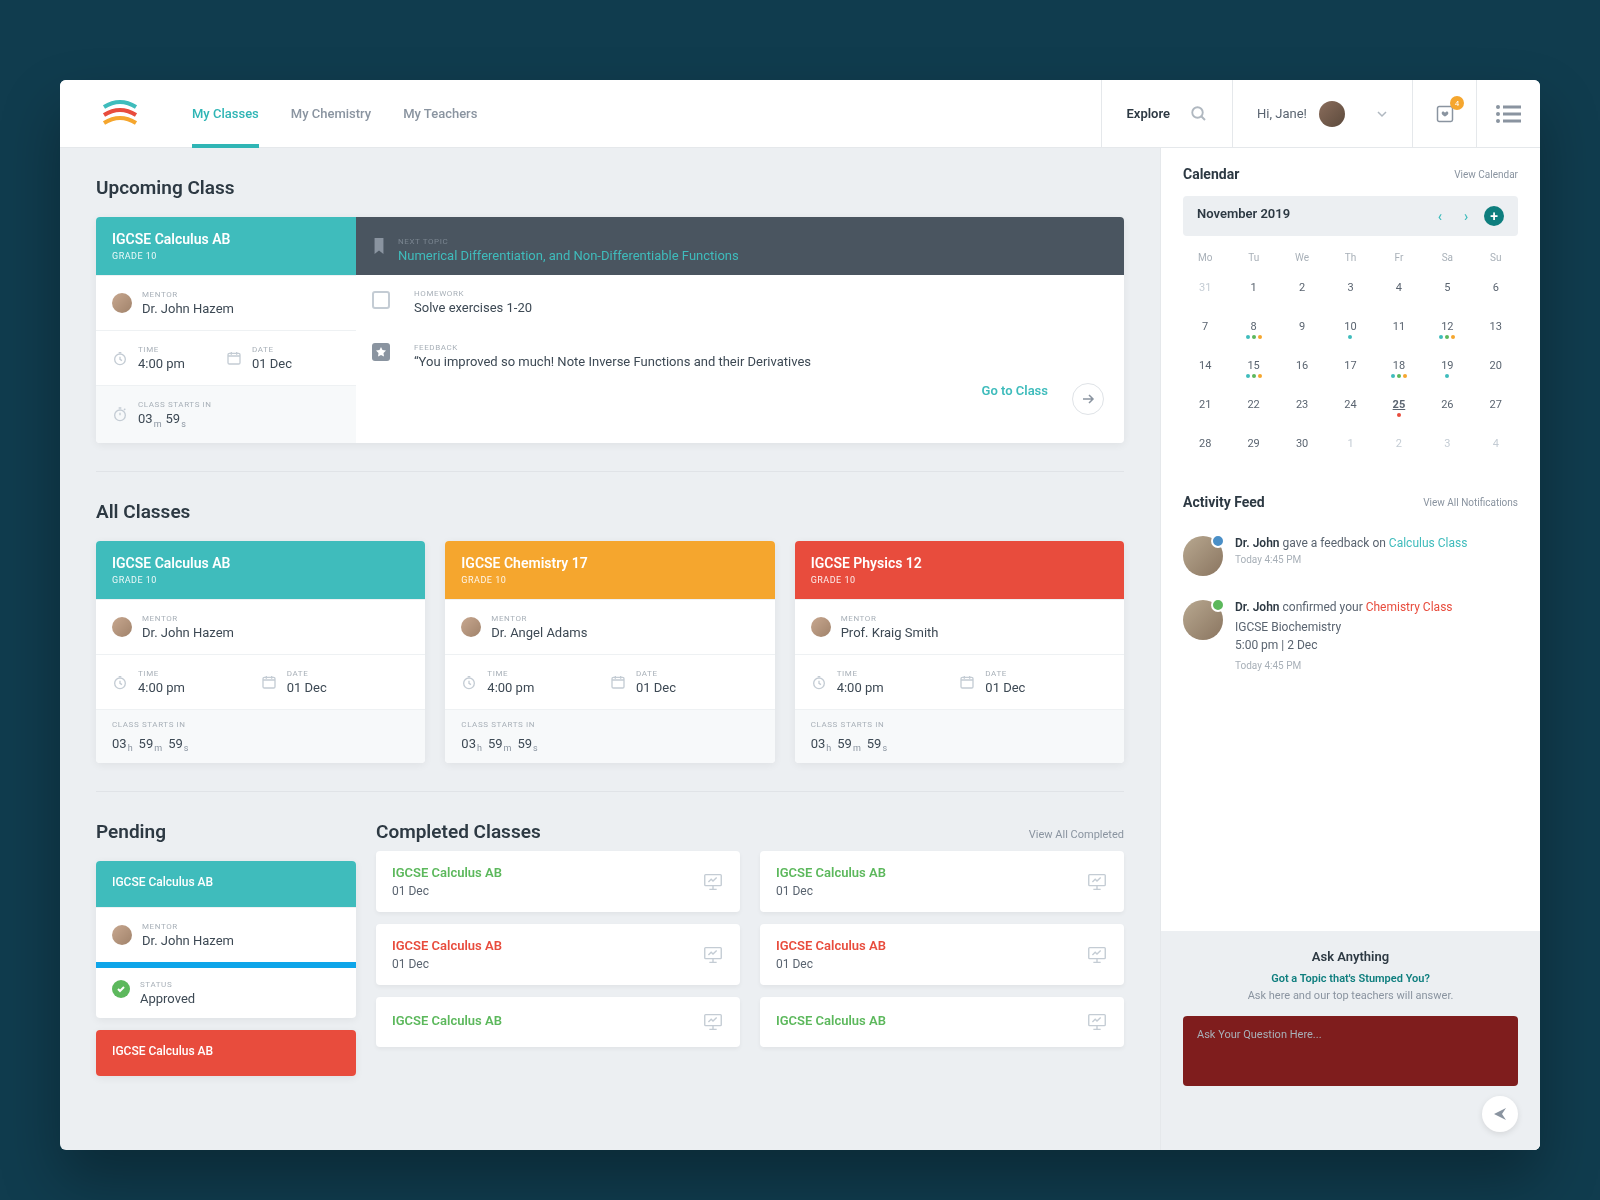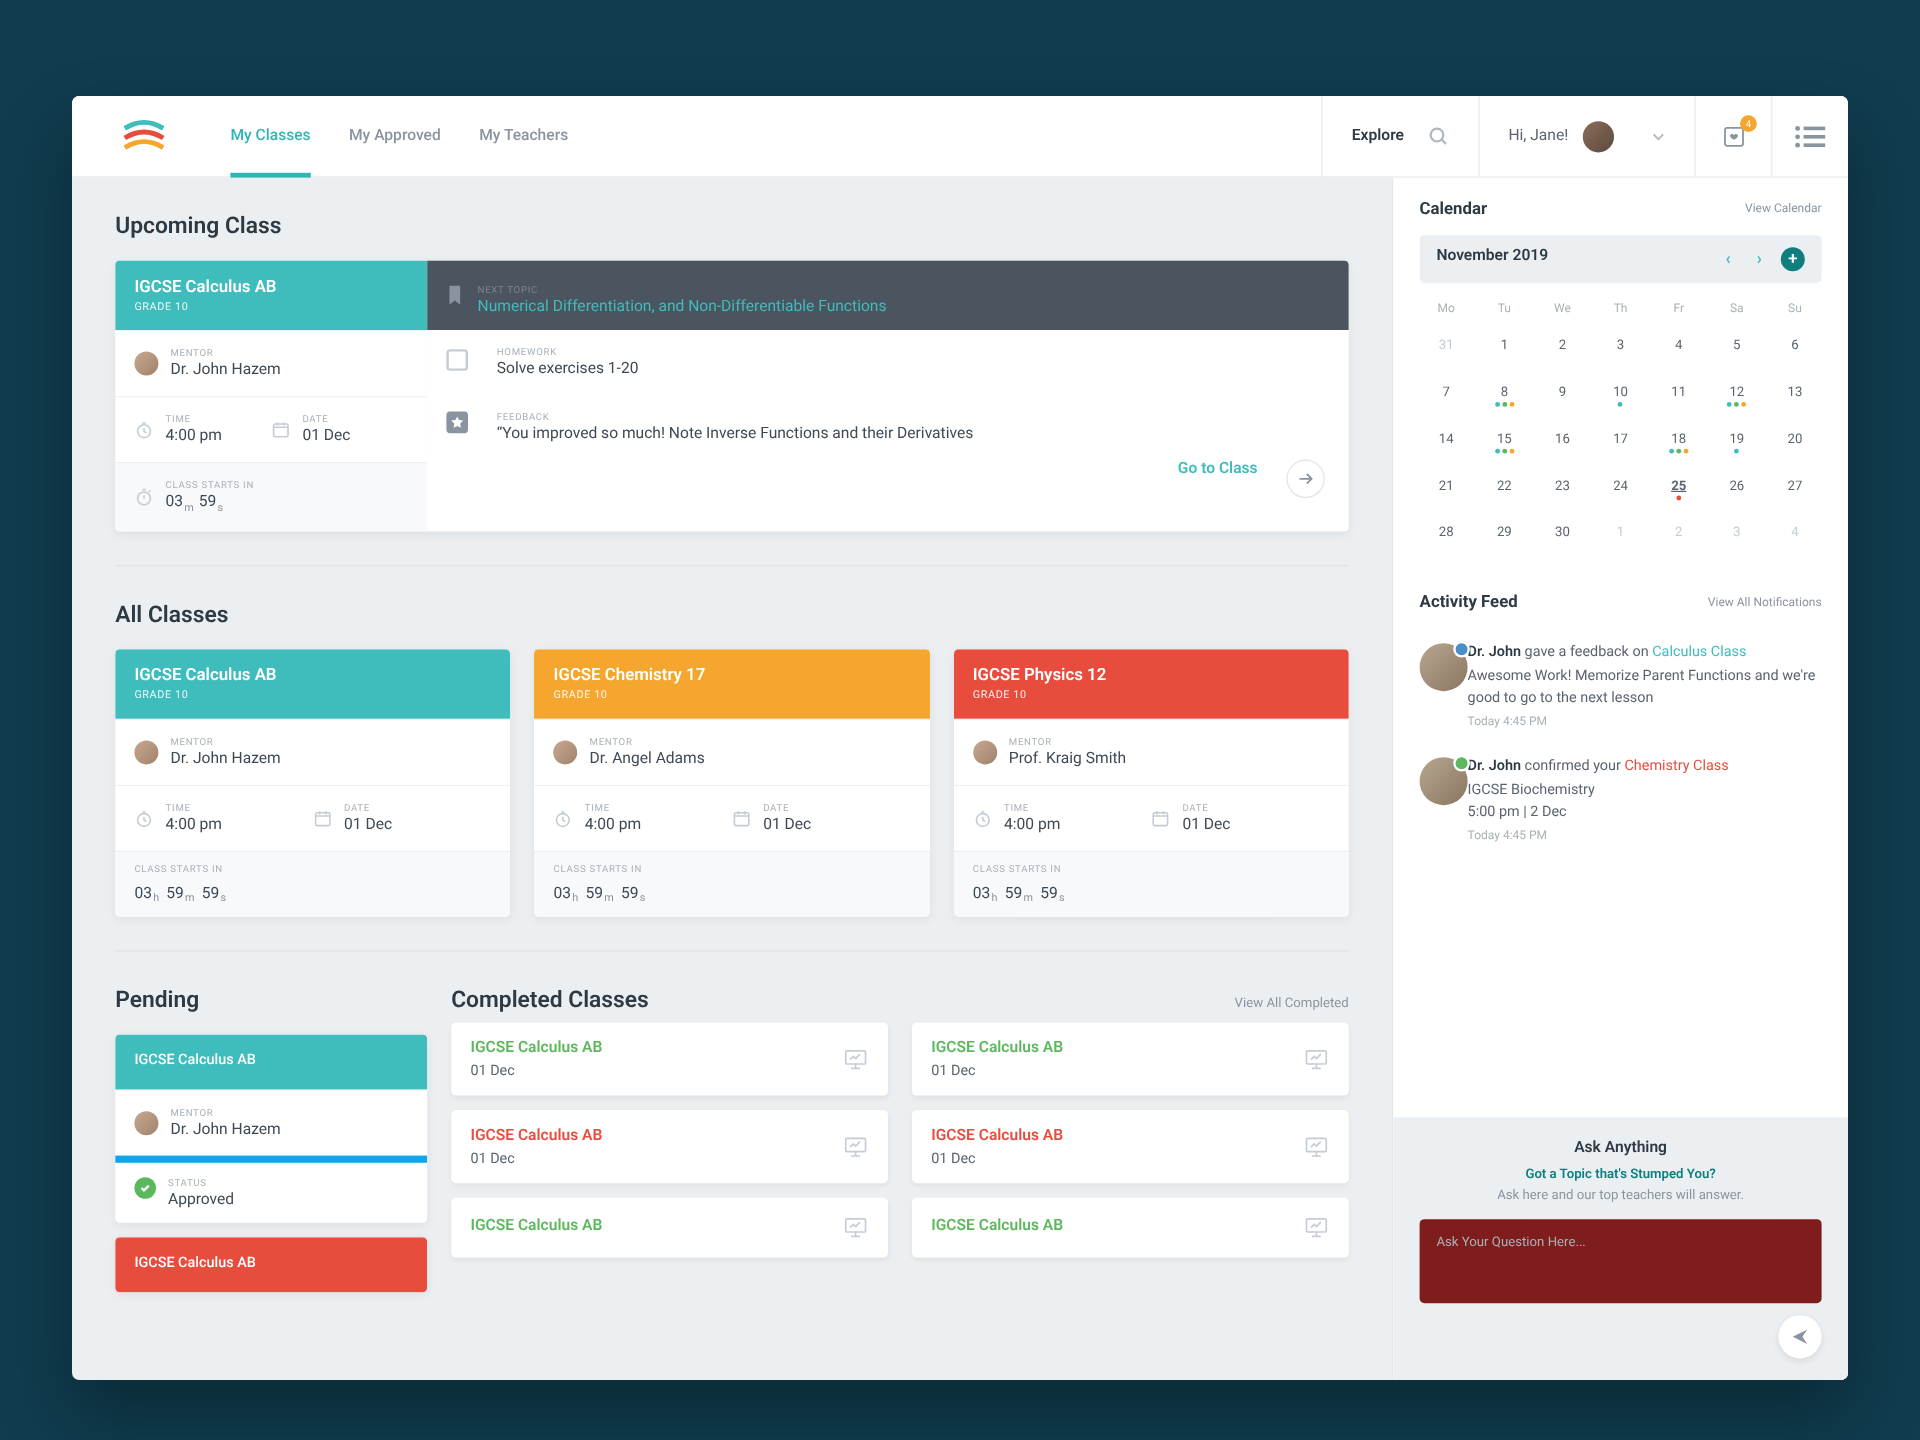--- a/index.html
+++ b/index.html
@@ -89,21 +89,21 @@
 .cal-navs{margin-left:auto;display:flex;align-items:center;gap:10px}
 .cal-nav{font-size:14px;color:#3fbcbc;cursor:pointer;width:16px;text-align:center}
 .cal-plus{width:20px;height:20px;border-radius:50%;background:#0e7e7e;color:#fff;display:flex;align-items:center;justify-content:center;font-size:14px;cursor:pointer}
 .cal-grid{display:grid;grid-template-columns:repeat(7,1fr);gap:4px;margin-top:10px}
 .dow{font-size:10px;color:#a8b0b8;text-align:center;padding:6px 0}
 .day{font-size:11px;color:#5a6470;text-align:center;padding:8px 0;cursor:pointer;position:relative;border-radius:3px}
 .day.mute{color:#c4ccd4}
 .day.today{font-weight:700;text-decoration:underline}
 .dots{display:flex;justify-content:center;gap:2px;margin-top:2px;height:4px}
 .dot{width:4px;height:4px;border-radius:50%}
-.feed-item{display:flex;padding:12px 22px}
+.feed-item{display:flex;gap:12px;padding:12px 22px}
 .feed-av{width:40px;height:40px;border-radius:50%;background:linear-gradient(135deg,#b8a890,#8a7560);flex:none;position:relative}
 .feed-status{position:absolute;top:-2px;right:-2px;width:14px;height:14px;border-radius:50%;border:2px solid #fff}
 .feed-status.blue{background:#4a8fc7}
 .feed-status.green{background:#5cb85c}
 .feed-content{font-size:12px}
 .feed-line1{color:#5a6470;margin-bottom:4px}
 .feed-line1 b{color:#2d3943;font-weight:600}
 .feed-line1 .lk{color:#3fbcbc}
 .feed-line1 .lk-red{color:#e84c3d}
 .feed-body{color:#5a6470;line-height:1.5;margin-bottom:6px}
@@ -123,21 +123,21 @@
   <div class="topbar">
     <div class="logo">
       <svg viewBox="0 0 40 30">
           <path d="M4 8 Q20 -2 36 8" stroke="#3fbcbc" stroke-width="4" fill="none"></path>
           <path d="M4 16 Q20 6 36 16" stroke="#e84c3d" stroke-width="4" fill="none"></path>
           <path d="M4 24 Q20 14 36 24" stroke="#f5a62e" stroke-width="4" fill="none"></path>
         </svg>
     </div>
     <div class="navs" id="navs">
         <div class="nav-item active">My Classes</div>
-        <div class="nav-item">My Approved</div>
+        <div class="nav-item">My Chemistry</div>
         <div class="nav-item">My Teachers</div>
       </div>
     <div class="spacer"></div>
     <div class="explore-area">
       <span class="explore-txt">Explore</span>
       <svg class="srch-ic" viewBox="0 0 24 24" fill="none" stroke="currentColor" stroke-width="2.5">
           <circle cx="10" cy="10" r="7"></circle>
           <line x1="20" y1="20" x2="15" y2="15"></line>
         </svg>
     </div>
@@ -562,21 +562,20 @@
         <h3>Activity Feed</h3>
         <a>View All Notifications</a>
       </div>
       <div id="feed">
           <div class="feed-item">
             <div class="feed-av">
               <div class="feed-status blue"></div>
             </div>
   <div class="feed-content">
               <div class="feed-line1"><b>Dr. John</b> gave a feedback on <span class="lk">Calculus Class</span></div>
-              <div class="feed-body">Awesome Work! Memorize Parent Functions and we're good to go to the next lesson</div>
               <div class="feed-time">Today 4:45 PM</div>
             </div>
           </div>
           <div class="feed-item">
             <div class="feed-av">
               <div class="feed-status green"></div>
             </div>
   <div class="feed-content">
               <div class="feed-line1"><b>Dr. John</b> confirmed your <span class="lk-red">Chemistry Class</span></div>
               <div class="feed-body">IGCSE Biochemistry<br>5:00 pm | 2 Dec</div>

